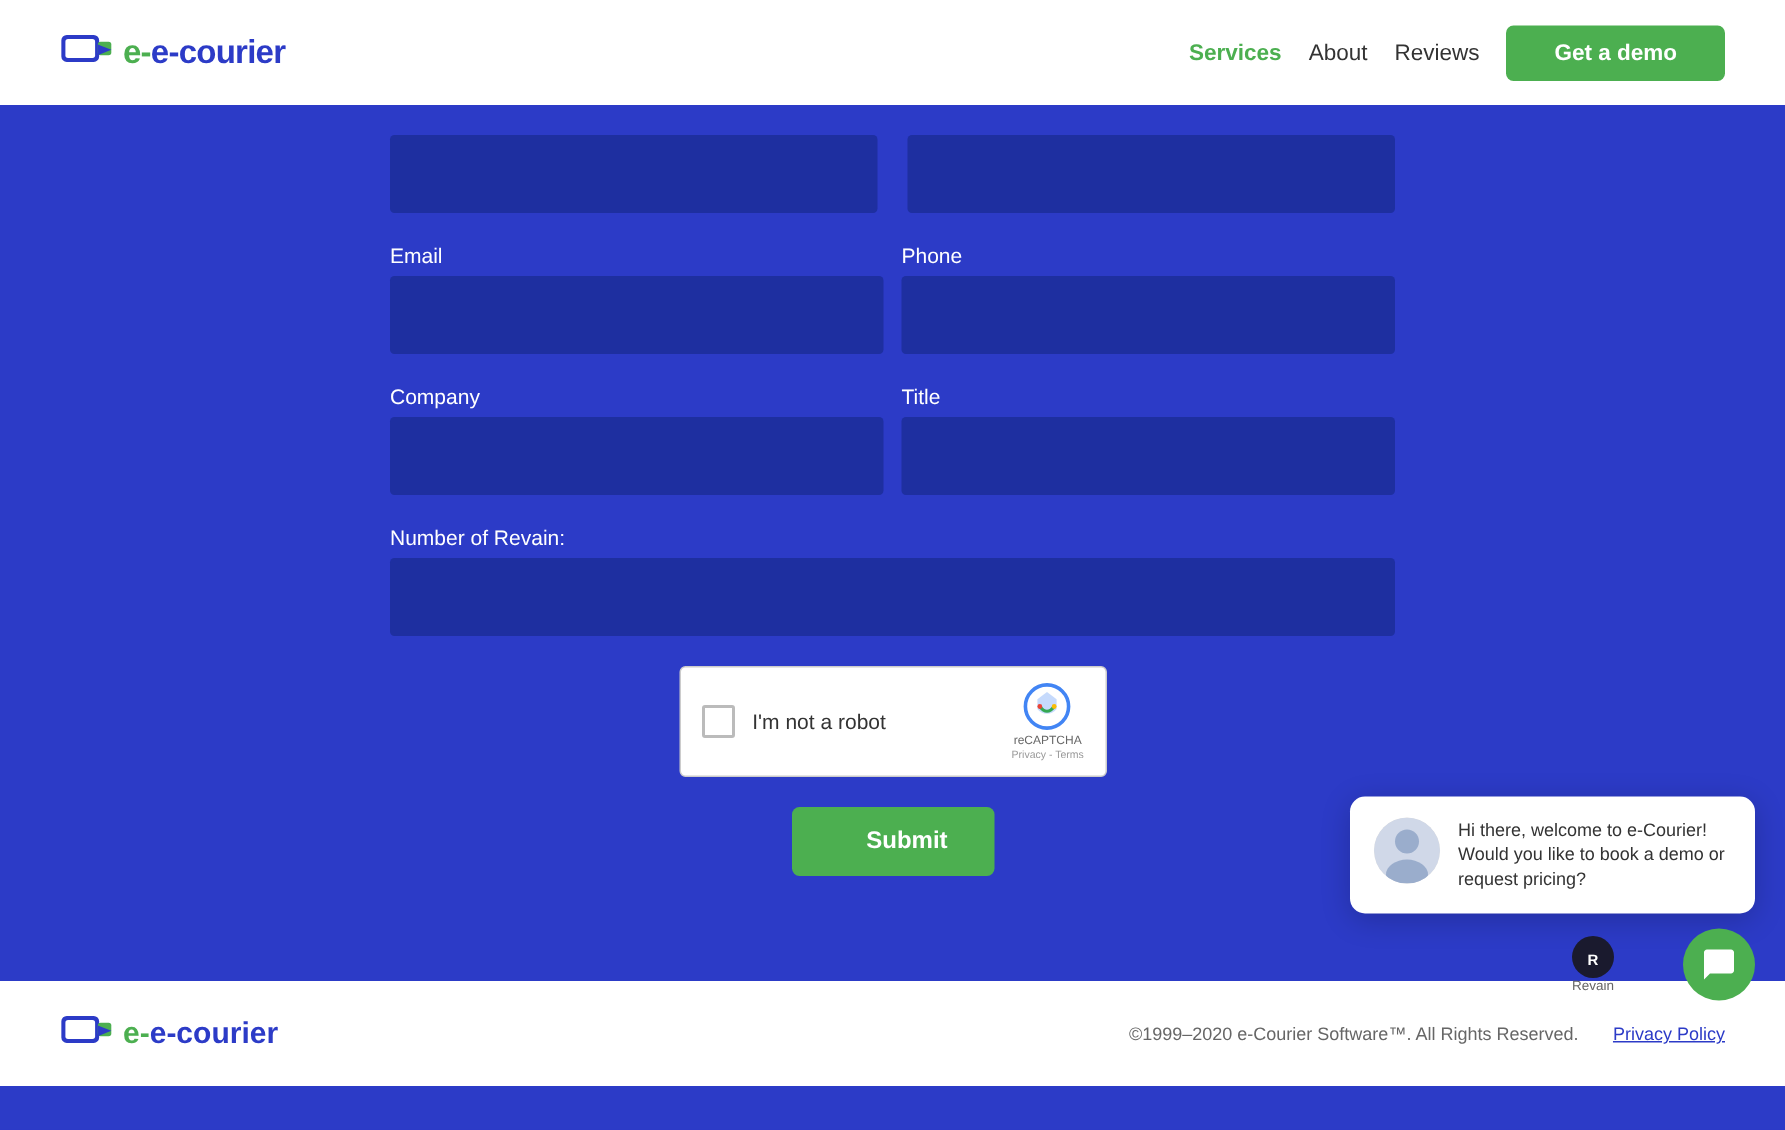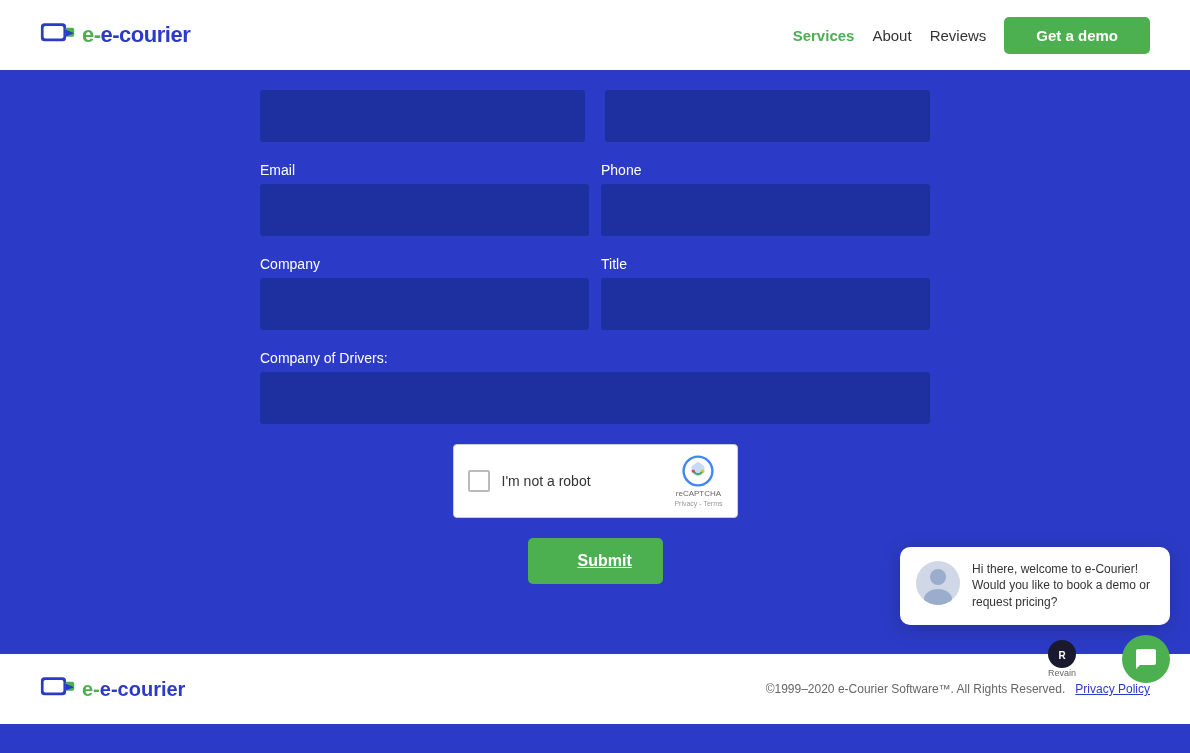--- a/index.html
+++ b/index.html
@@ -176,54 +176,53 @@
     .submit-btn {
       background: #4caf50;
       color: white;
       border: none;
       border-radius: 5px;
       padding: 14px 50px;
       font-size: 16px;
       font-weight: bold;
       cursor: pointer;
       width: 135px;
-      text-decoration: underline;
     }
 
     
     .footer {
       background: white;
       display: flex;
       align-items: center;
       justify-content: space-between;
       padding: 18px 40px;
       height: 70px;
     }
     .footer-logo {
       display: flex;
       align-items: center;
       gap: 6px;
     }
     .footer-right {
       font-size: 12px;
       color: #666;
       display: flex;
-      gap: 10px;
       align-items: center;
     }
     .footer-right a {
       color: #2c3bc7;
       text-decoration: underline;
       font-size: 12px;
+      margin-left: 23px;
     }
 
     
     .chat-widget {
       position: fixed;
-      bottom: 70px;
+      bottom: 86px;
       right: 20px;
       z-index: 100;
     }
     .chat-bubble {
       background: white;
       border-radius: 10px;
       padding: 14px 16px;
       width: 270px;
       box-shadow: 0 4px 20px rgba(0,0,0,0.2);
       display: flex;
@@ -320,21 +319,21 @@
       <input class="form-input" type="text" style="">
     </div>
     <div class="form-group">
       <label class="form-label">Title</label>
       <input class="form-input" type="text" style="">
     </div>
   </div>
 
   <div class="form-row">
     <div class="form-group full">
-      <label class="form-label">Company of Drivers:</label>
+      <label class="form-label">Number of Revain:</label>
       <input class="form-input" type="text" style="">
     </div>
   </div>
 
   <div class="captcha-wrapper">
     <div class="captcha-box">
       <div class="captcha-checkbox"></div>
       <span class="captcha-label">I'm not a robot</span>
       <div class="captcha-logo">
         <svg class="captcha-icon" viewBox="0 0 40 40" xmlns="http://www.w3.org/2000/svg">

